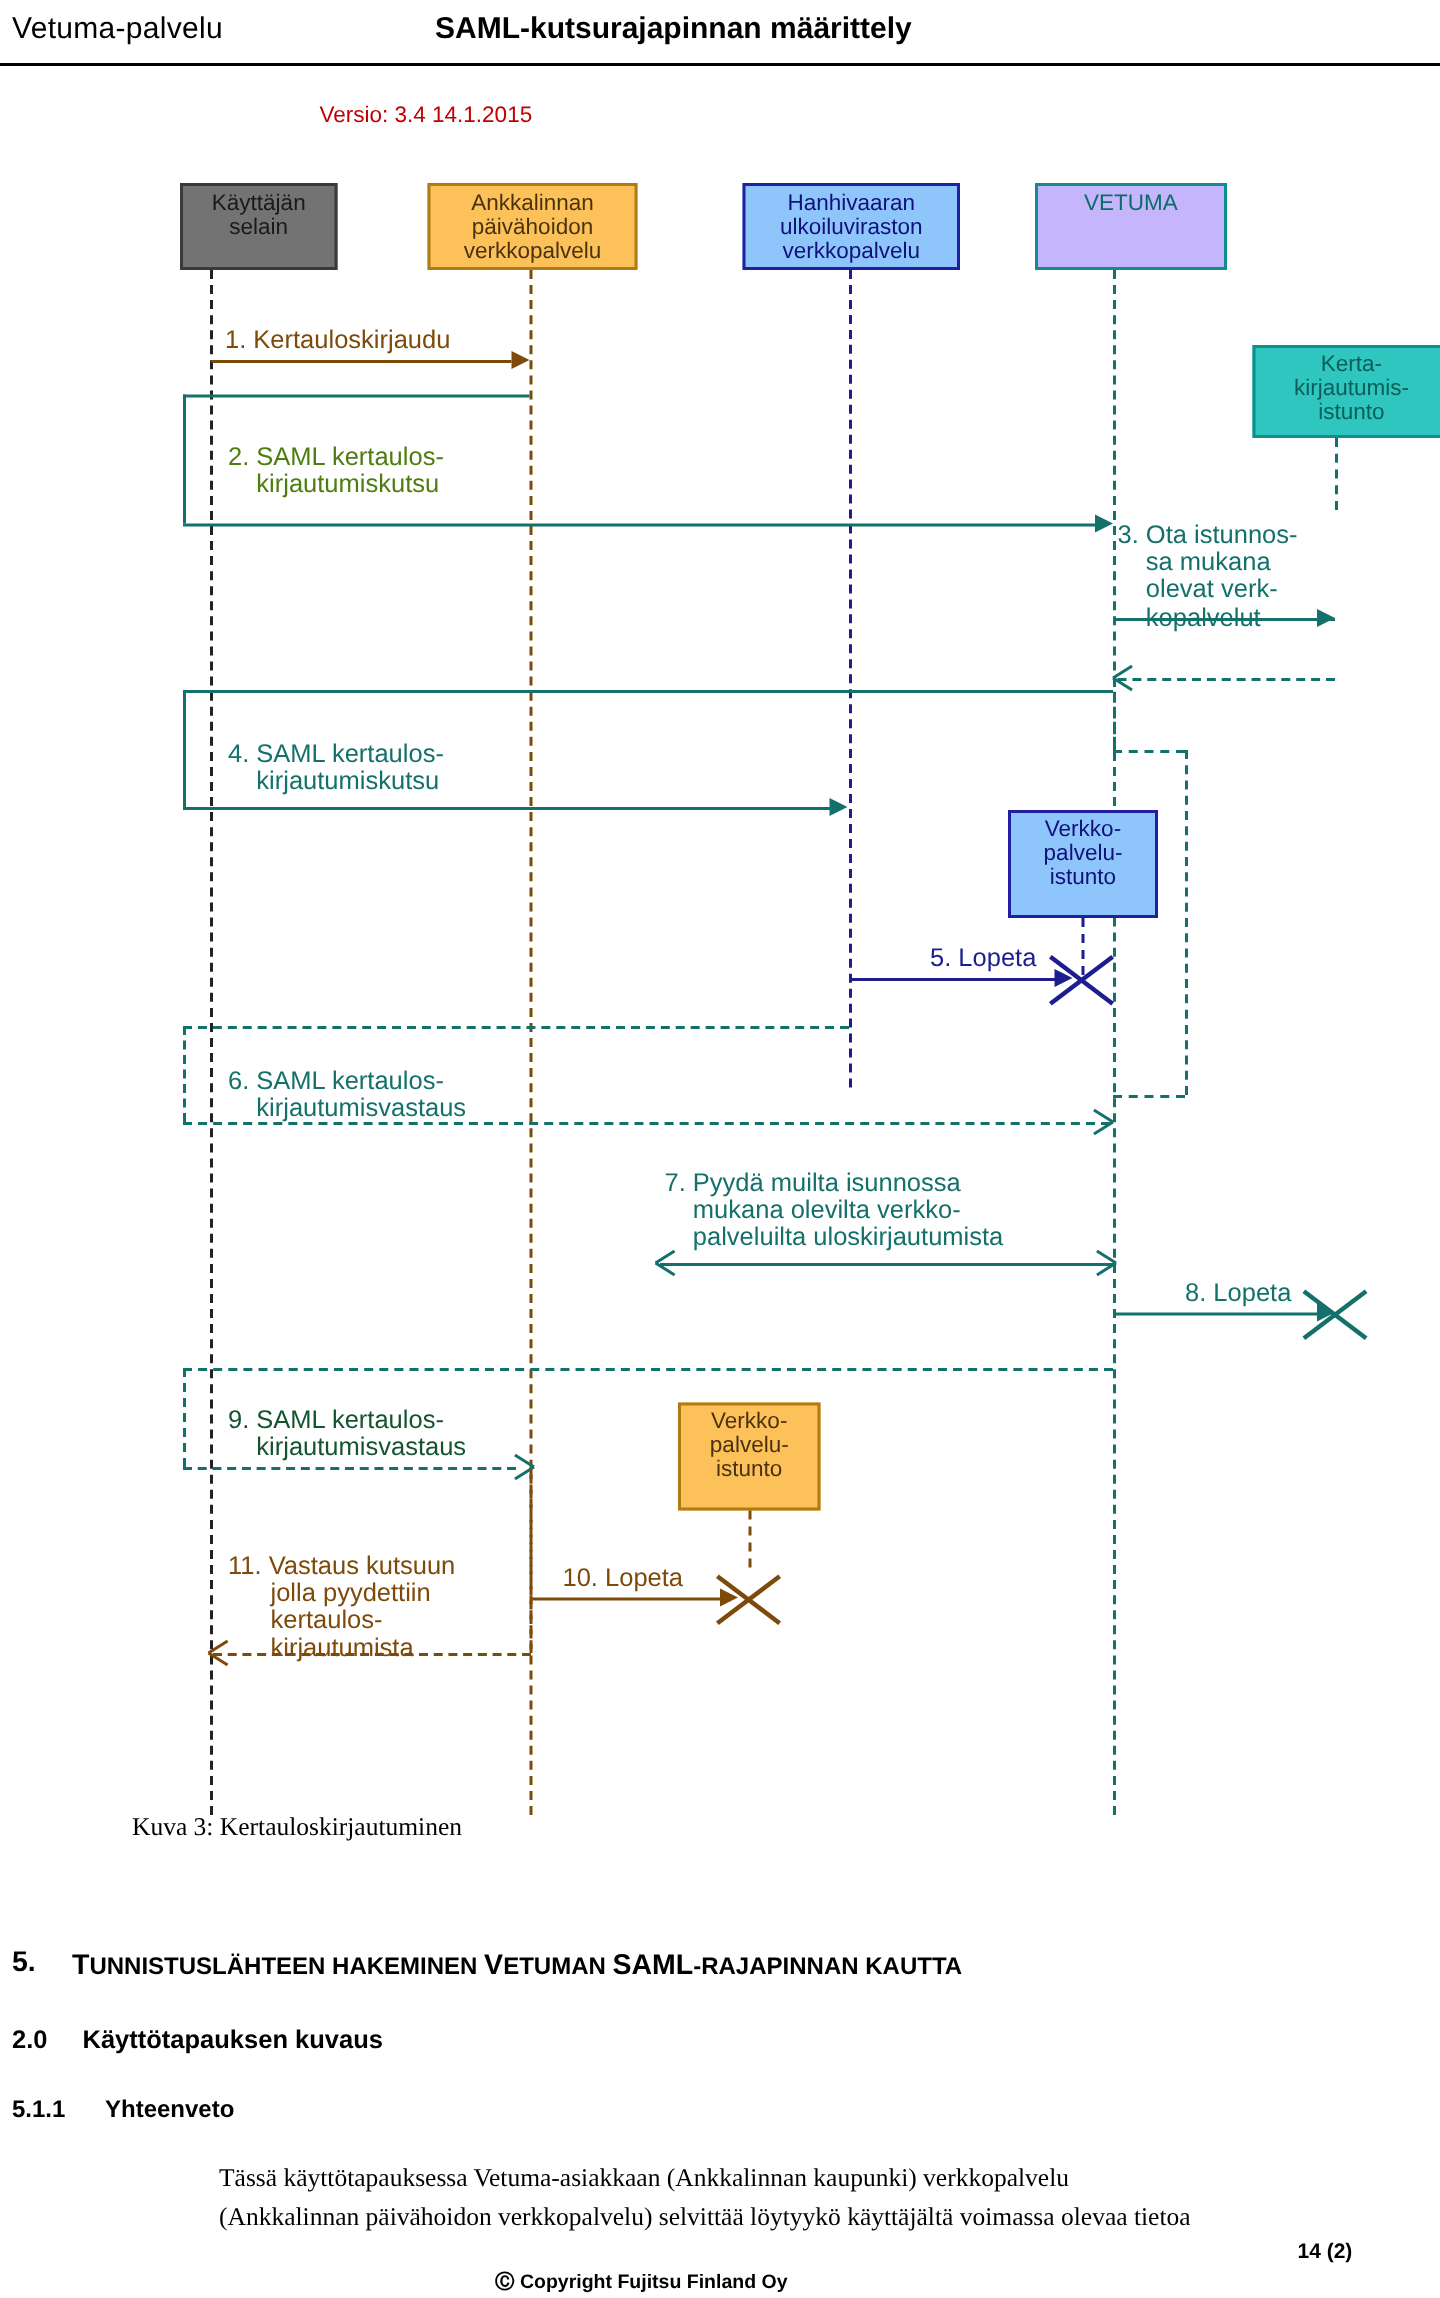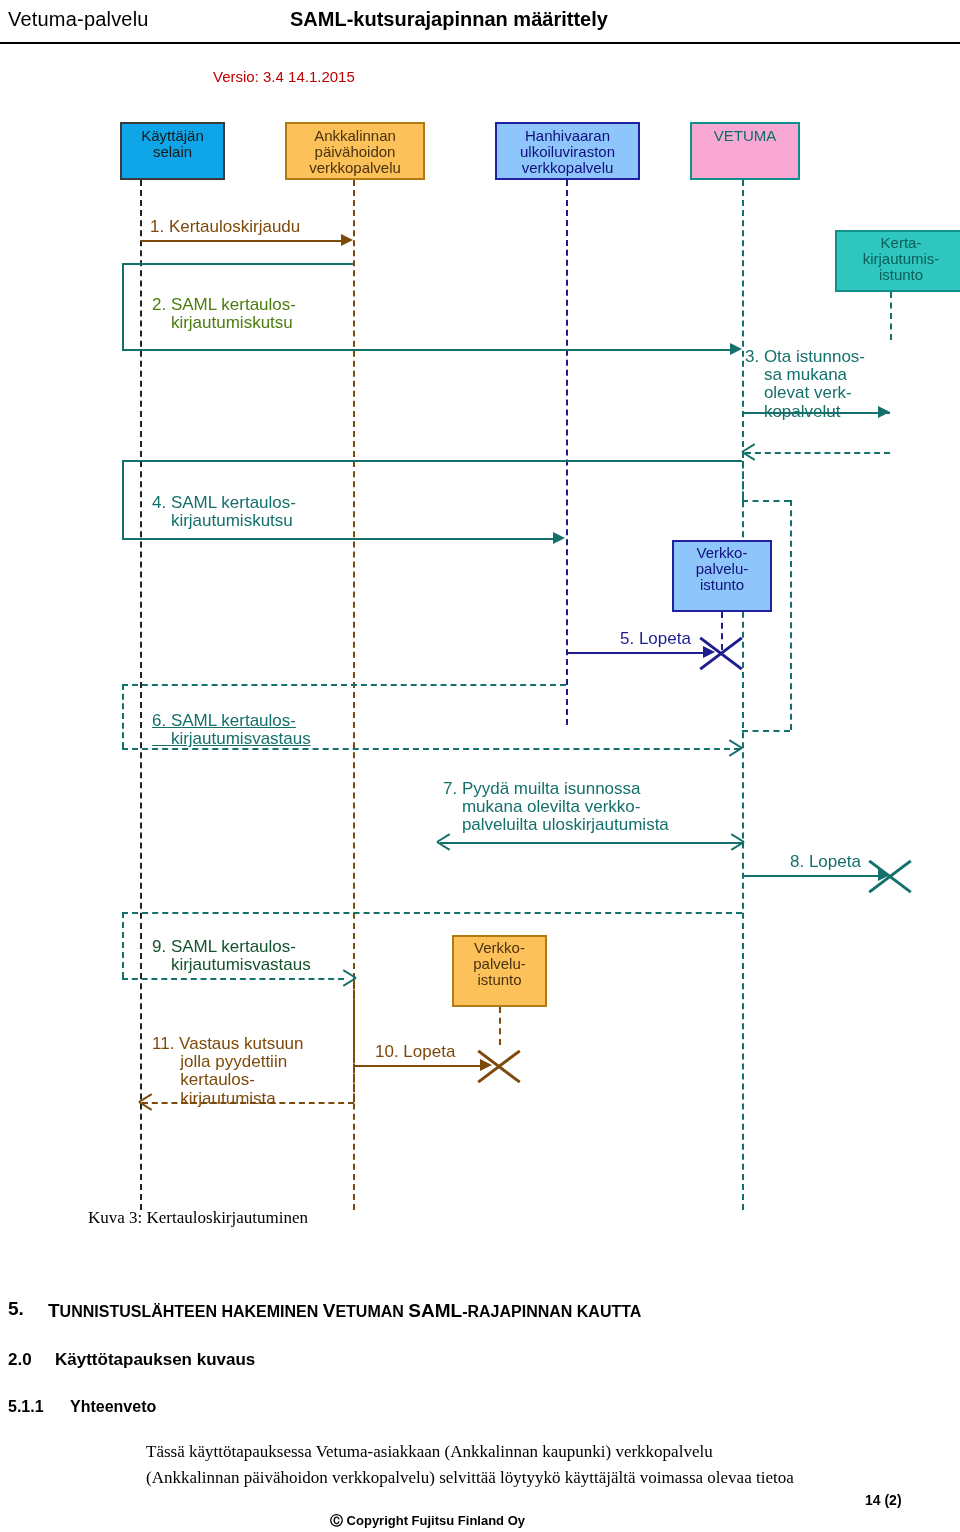--- a/index.html
+++ b/index.html
@@ -17,24 +17,24 @@
   #version-line{left:213px;top:68px;font-size:15px;color:#c00000;}
 
   
   #diagram{left:0;top:100px;width:960px;height:1110px;}
 
   
   .actor-box{position:absolute;box-sizing:border-box;border-width:2px;border-style:solid;
              text-align:center;line-height:1.08;font-size:15px;padding-top:4px;}
   .actor-box span{display:block;}
 
-  #actor-box-0{left:120px;top:22px;width:105px;height:58px;background:#0ea5e9;border-color:#3a3a3a;color:#1a1a1a;}
+  #actor-box-0{left:120px;top:22px;width:105px;height:58px;background:#737373;border-color:#3a3a3a;color:#1a1a1a;}
   #actor-box-1{left:285px;top:22px;width:140px;height:58px;background:#fcc158;border-color:#b07a15;color:#4a3210;}
   #actor-box-2{left:495px;top:22px;width:145px;height:58px;background:#8ec6fb;border-color:#2020a0;color:#10107a;}
-  #actor-box-3{left:690px;top:22px;width:110px;height:58px;background:#f9a8d4;border-color:#0e8f8a;color:#0a6d68;}
+  #actor-box-3{left:690px;top:22px;width:128px;height:58px;background:#c4b5fd;border-color:#0e8f8a;color:#0a6d68;}
 
   
   .lifeline{position:absolute;width:0;border-left-width:2px;border-left-style:dashed;}
   #lifeline-0{left:140px;top:80px;height:1030px;border-left-color:#222;}
   #lifeline-1{left:353px;top:80px;height:1030px;border-left-color:#7d4a0a;}
   #lifeline-2{left:566px;top:80px;height:545px;border-left-color:#1d1d8f;}
   #lifeline-3{left:742px;top:80px;height:1030px;border-left-color:#14706a;}
 
   
   .session-box{position:absolute;box-sizing:border-box;border-width:2px;border-style:solid;
@@ -190,21 +190,21 @@
       <i style="border-top-color:#1d1d8f;"></i>
     </div>
 
   <div class="seg hd" style="left:122px;top:584px;width:444px;border-top-color:#14706a;"></div>
   <div class="seg vd" style="left:122px;top:584px;height:64px;border-left-color:#14706a;"></div>
   <div class="seg hd" style="left:122px;top:648px;width:618px;border-top-color:#14706a;"></div>
   <div class="openarrow" style="left:727px;top:641px;">
       <i style="border-top-color:#14706a;"></i>
       <i style="border-top-color:#14706a;"></i>
     </div>
-  <div class="msg" style="left:152px;top:612px;color:#14706a;text-decoration:underline;"><span>6. SAML kertaulos-</span><br><span>    kirjautumisvastaus</span></div>
+  <div class="msg" style="left:152px;top:612px;color:#14706a;"><span>6. SAML kertaulos-</span><br><span>    kirjautumisvastaus</span></div>
 
   <div class="seg hd" style="left:742px;top:630px;width:48px;border-top-color:#14706a;"></div>
 
   <div class="msg" style="left:443px;top:680px;color:#14706a;"><span>7. Pyydä muilta isunnossa</span><br><span>    mukana olevilta verkko-</span><br><span>    palveluilta uloskirjautumista</span></div>
   <div class="seg h" style="left:440px;top:742px;width:302px;border-top-color:#14706a;"></div>
   <div class="openarrow left" style="left:437px;top:735px;">
       <i style="border-top-color:#14706a;"></i>
       <i style="border-top-color:#14706a;"></i>
     </div>
   <div class="openarrow" style="left:729px;top:735px;">

